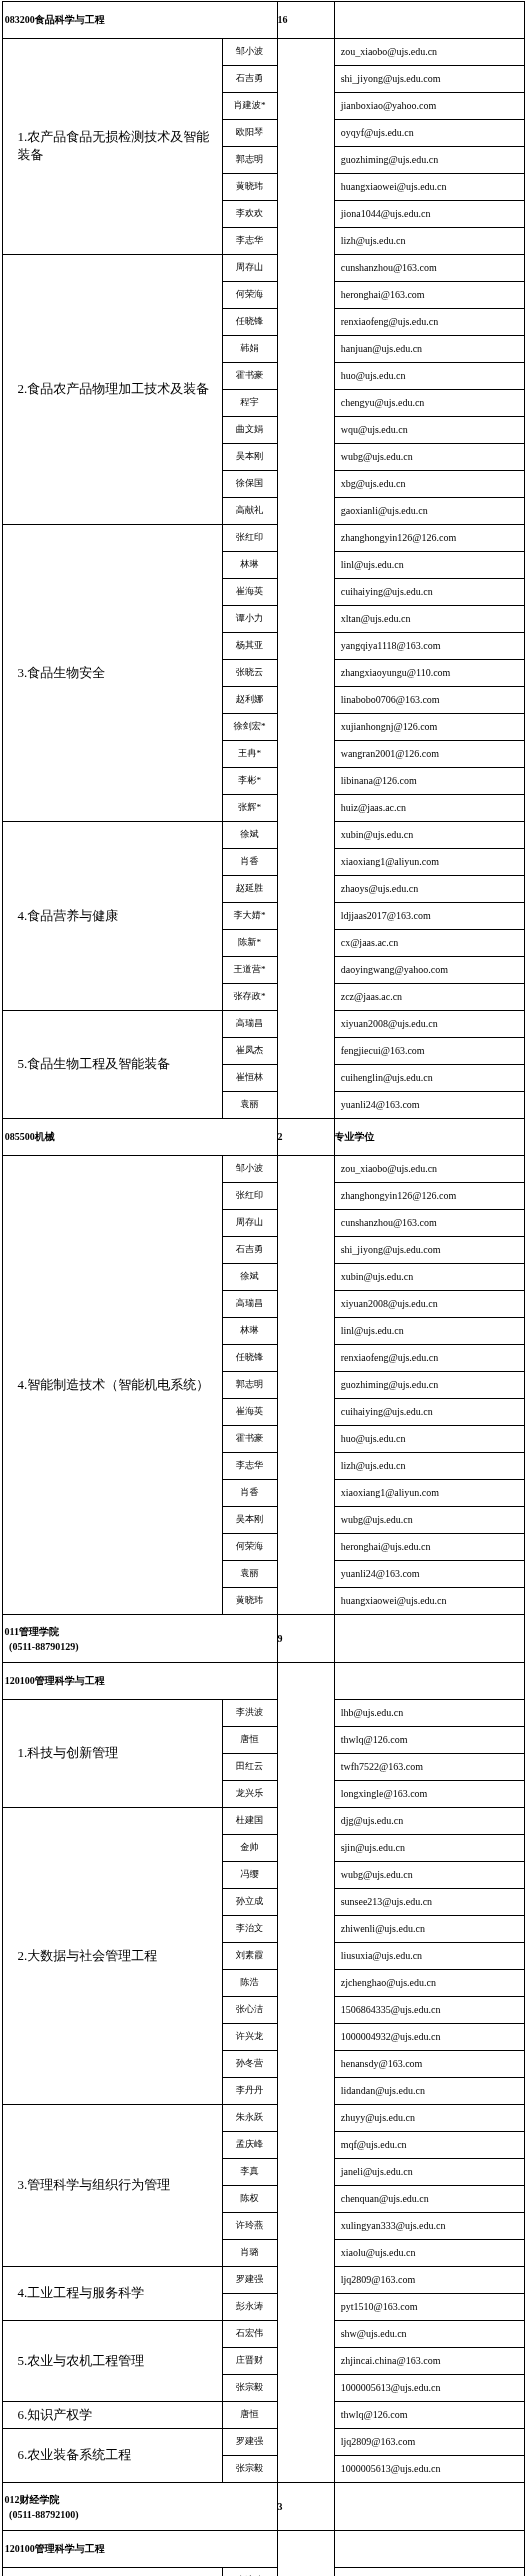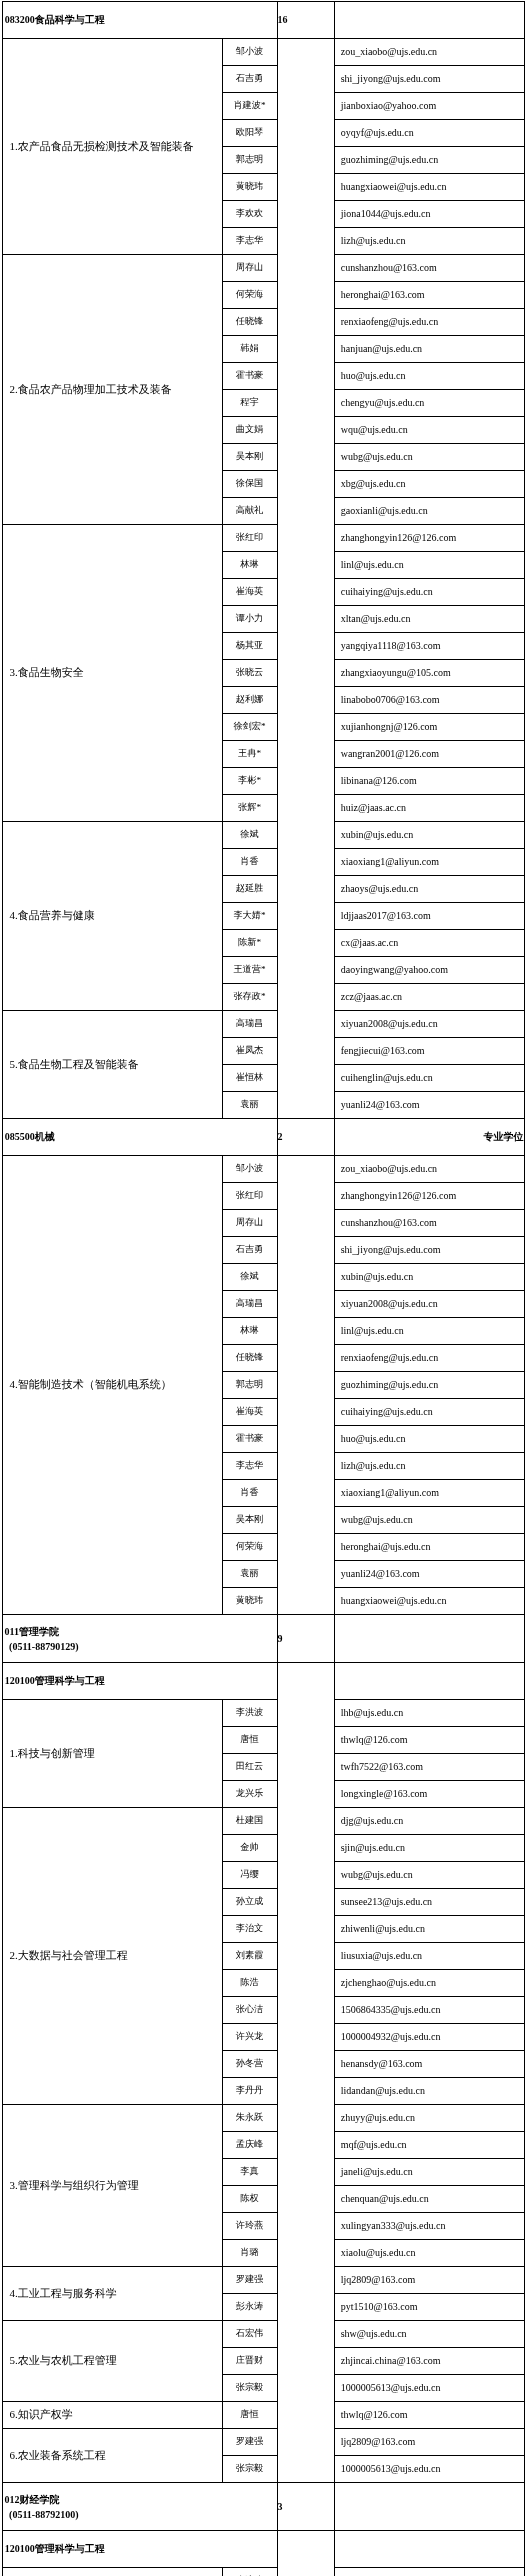--- a/index.html
+++ b/index.html
@@ -28,22 +28,22 @@
     border: 0.8px solid #000000;
     vertical-align: middle;
     overflow: hidden;
     padding: 0;
   }
   tr.adv-row     { height: 27px; }
   tr.program-row { height: 37px; }
   tr.college-row { height: 48px; }
   td.dir {
     text-align: left;
-    font-size: 11px;
-    padding-left: 7px;
+    font-size: 13px;
+    padding-left: 15px;
     letter-spacing: 0;
   }
   td.name {
     text-align: center;
     font-size: 9.2px;
   }
   td.email {
     text-align: left;
     font-size: 10px;
     padding-left: 6.2px;
@@ -52,21 +52,21 @@
     font-size: 10px;
     font-weight: bold;
   }
   td.program-title {
     text-align: left;
     font-size: 10px;
     font-weight: bold;
     padding-left: 2.3px;
   }
   td.note {
-    text-align: right;
+    text-align: left;
     font-size: 10px;
     font-weight: bold;
   }
   td.college-title {
     text-align: left;
     font-size: 10px;
     font-weight: bold;
     padding-left: 2px;
   }
   td.college-title div.phone-line {
@@ -181,21 +181,21 @@
       <tr class="adv-row" data-name="advisor-row">
         <td class="name" data-name="advisor-name-cell">谭小力</td>
         <td class="email" data-name="email-cell">xltan@ujs.edu.cn</td>
       </tr>
       <tr class="adv-row" data-name="advisor-row">
         <td class="name" data-name="advisor-name-cell">杨其亚</td>
         <td class="email" data-name="email-cell">yangqiya1118@163.com</td>
       </tr>
       <tr class="adv-row" data-name="advisor-row">
         <td class="name" data-name="advisor-name-cell">张晓云</td>
-        <td class="email" data-name="email-cell">zhangxiaoyungu@105.com</td>
+        <td class="email" data-name="email-cell">zhangxiaoyungu@110.com</td>
       </tr>
       <tr class="adv-row" data-name="advisor-row">
         <td class="name" data-name="advisor-name-cell">赵利娜</td>
         <td class="email" data-name="email-cell">linabobo0706@163.com</td>
       </tr>
       <tr class="adv-row" data-name="advisor-row">
         <td class="name" data-name="advisor-name-cell">徐剑宏*</td>
         <td class="email" data-name="email-cell">xujianhongnj@126.com</td>
       </tr>
       <tr class="adv-row" data-name="advisor-row">

